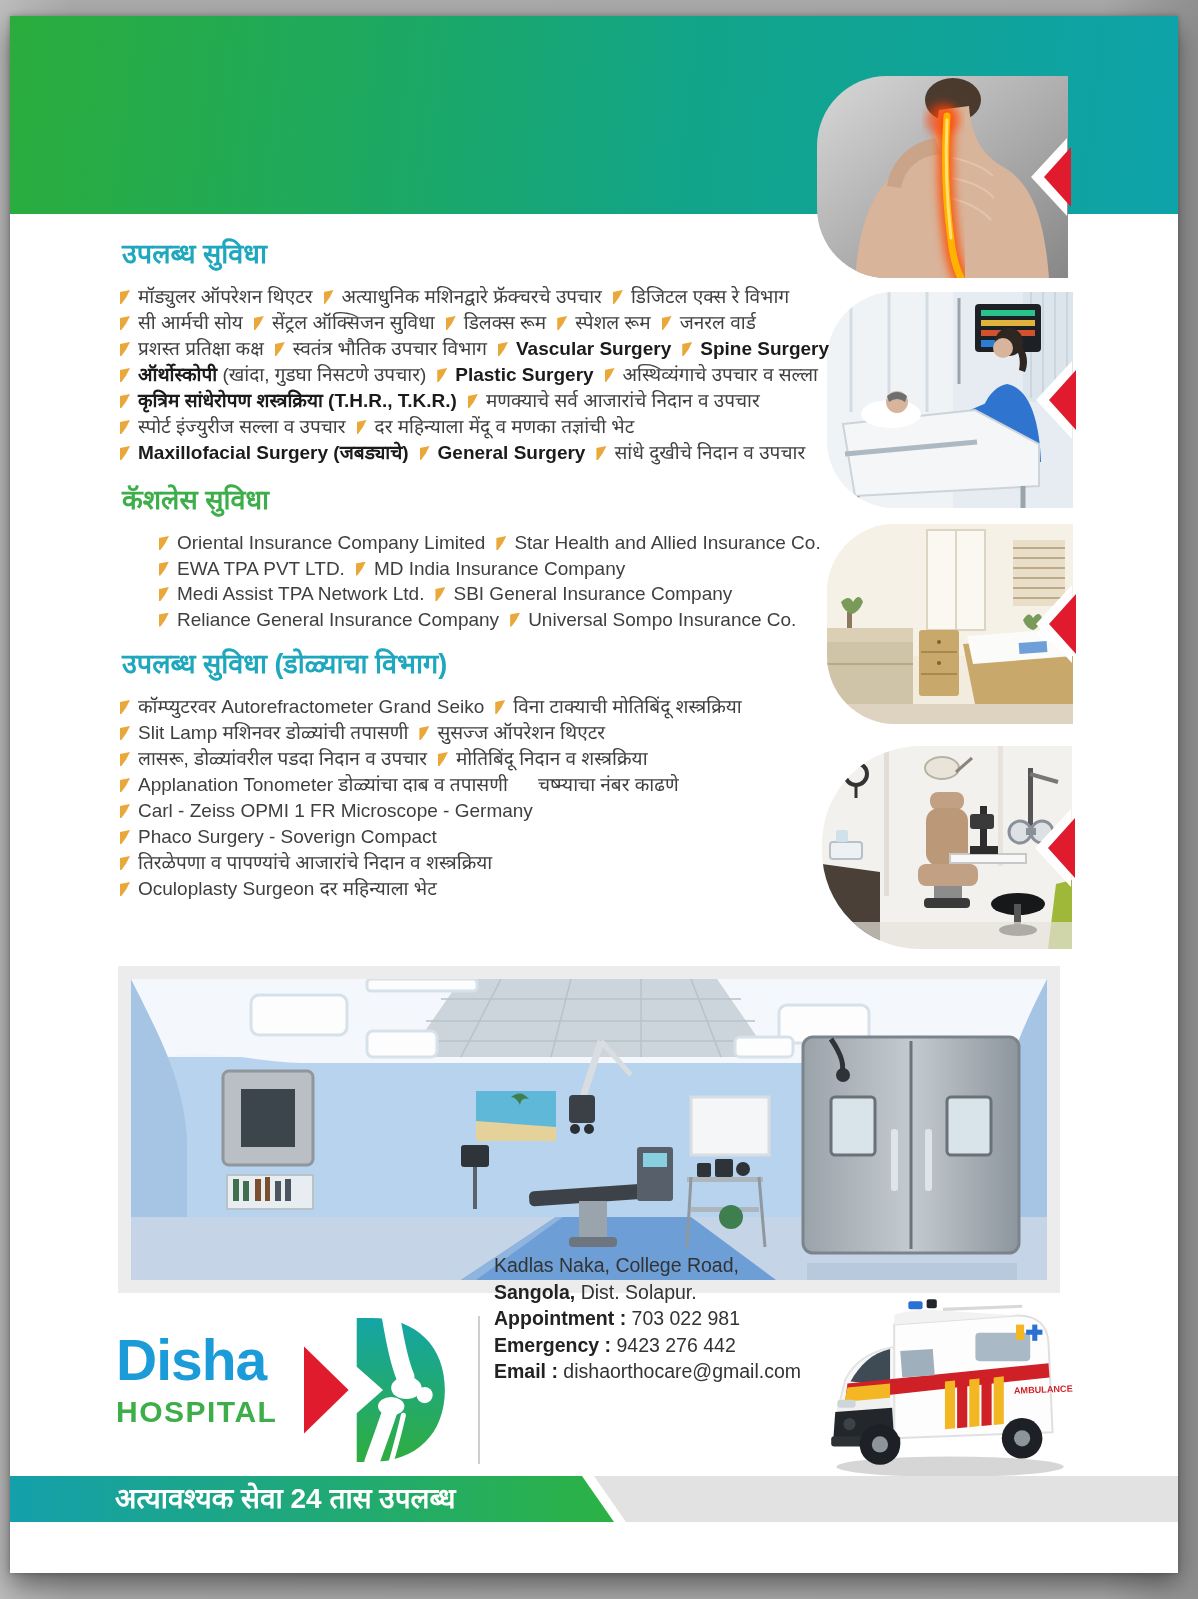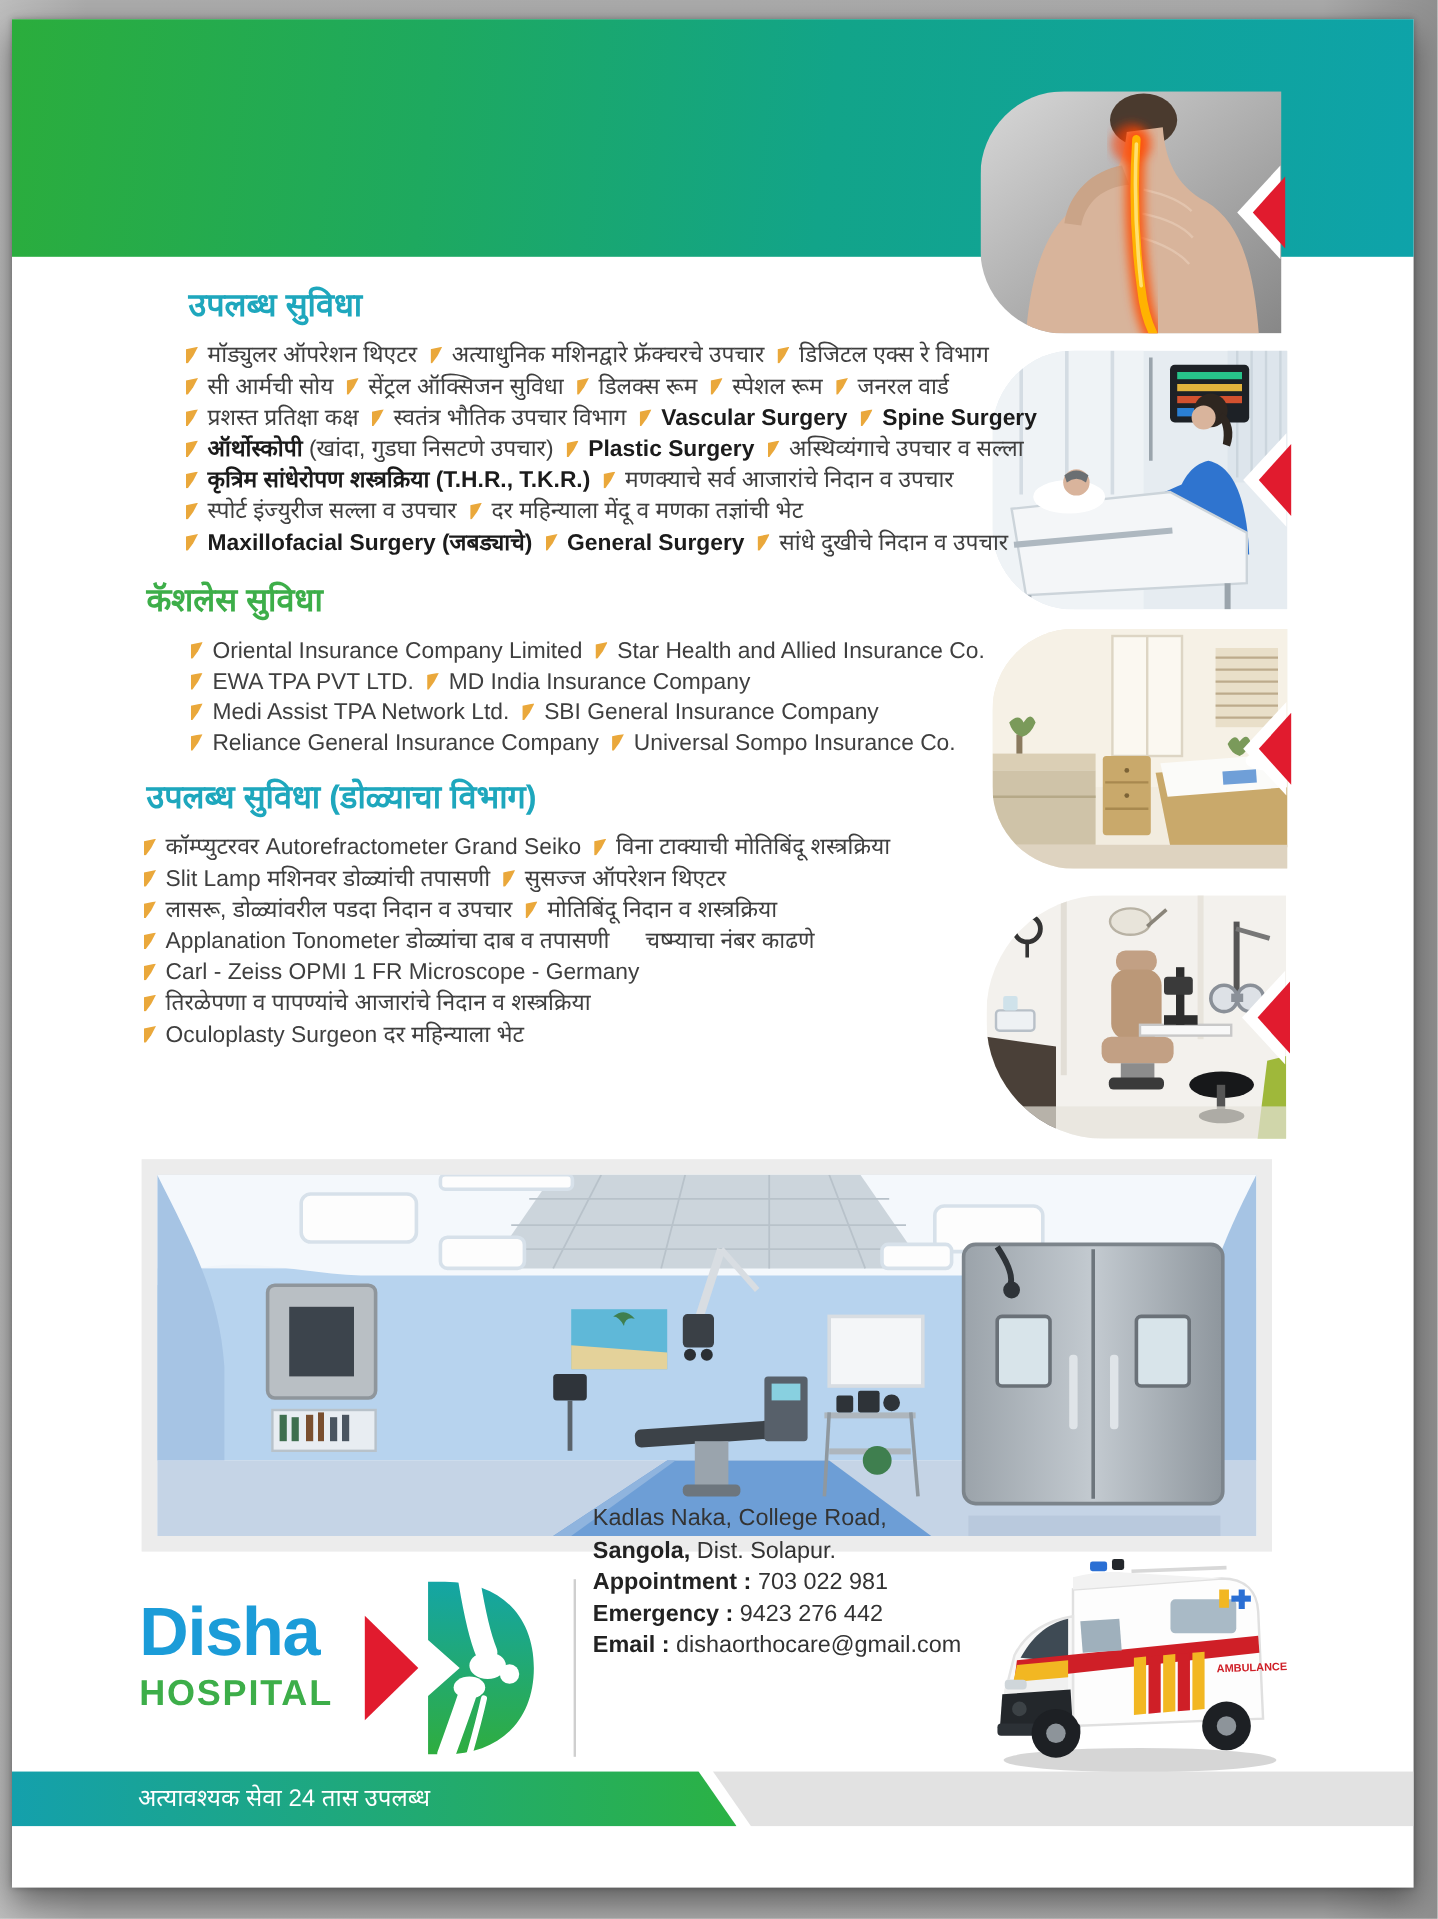--- a/index.html
+++ b/index.html
@@ -29,21 +29,21 @@
   #photo-room .photo-clip{border-radius:68px 0 0 68px;}
   #photo-eye{left:812px;top:730px;width:250px;height:203px;}
   #photo-eye .photo-clip{border-radius:98px 0 0 98px;}
   .chev{position:absolute;right:-5px;top:50%;transform:translateY(-50%);width:42px;height:78px;}
   .chev-white{position:absolute;left:0;top:0;width:0;height:0;
     border-top:39px solid transparent;border-bottom:39px solid transparent;border-right:36px solid #ffffff;}
   .chev-red{position:absolute;left:13px;top:9px;width:0;height:0;
     border-top:30px solid transparent;border-bottom:30px solid transparent;border-right:27px solid var(--accent-red);}
   
   .sec{position:absolute;left:110px;width:706px;}
-  #sec-0{top:222px;margin-left:35px;}
+  #sec-0{top:222px;}
   #sec-1{top:468px;}
   #sec-2{top:632px;}
   .sec-title{font-size:27px;font-weight:700;line-height:32px;margin:0 0 14px 2px;}
   .line{font-size:19px;line-height:26px;color:var(--body-text);white-space:nowrap;}
   #sec-1 .line{line-height:25.5px;padding-left:39px;}
   .bullet{display:inline-block;width:10px;height:14px;background:var(--bullet-amber);
     clip-path:polygon(0 15%,100% 0,60% 55%,14% 100%,0 100%);margin-right:8px;transform:translateY(1px);}
   .line .bullet:not(:first-child){margin-left:11px;}
   .gap{display:inline-block;width:30px;}
   .seg{}
@@ -62,21 +62,21 @@
   .footer-divider{position:absolute;left:468px;top:1300px;width:2px;height:148px;background:#cfcfcf;}
   .contact{position:absolute;left:484px;top:1236px;font-size:19.5px;color:#333333;}
   .c-line{line-height:26.5px;}
   .c-line b{font-weight:700;color:#222222;}
   .ambulance{position:absolute;left:812px;top:1270px;width:256px;height:198px;}
   .ambulance svg{display:block;width:100%;height:100%;}
   
   .bottom-bar-green{position:absolute;left:0;top:1460px;width:604px;height:46px;
     background:linear-gradient(to right,#14A0AC,#2BB244);
     clip-path:polygon(0 0,572px 0,604px 100%,0 100%);}
-  .bottom-bar-text{position:absolute;left:105px;top:0;line-height:46px;color:#ffffff;font-size:20px;font-weight:400;}
+  .bottom-bar-text{position:absolute;left:105px;top:0;line-height:46px;color:#ffffff;font-size:28px;font-weight:700;}
   .bottom-bar-gray{position:absolute;left:584px;top:1460px;width:584px;height:46px;background:var(--bar-gray);
     clip-path:polygon(0 0,100% 0,100% 100%,32px 100%);}
 </style>
 </head>
 <body>
 
 <div class="page">
 
   <div class="header-band"></div>
 
@@ -261,20 +261,21 @@
       </div>
   </div>
   <div class="sec" id="sec-2">
     <h2 class="sec-title" style="color: rgb(30, 167, 189);">उपलब्ध सुविधा (डोळ्याचा विभाग)</h2>
     <div class="lines">
         <div class="line"><span class="bullet"></span><span class="seg">कॉम्प्युटरवर Autorefractometer Grand Seiko</span><span class="bullet"></span><span class="seg">विना टाक्याची मोतिबिंदू शस्त्रक्रिया</span></div>
         <div class="line"><span class="bullet"></span><span class="seg">Slit Lamp मशिनवर डोळ्यांची तपासणी</span><span class="bullet"></span><span class="seg">सुसज्ज ऑपरेशन थिएटर</span></div>
         <div class="line"><span class="bullet"></span><span class="seg">लासरू, डोळ्यांवरील पडदा निदान व उपचार</span><span class="bullet"></span><span class="seg">मोतिबिंदू निदान व शस्त्रक्रिया</span></div>
         <div class="line"><span class="bullet"></span><span class="seg">Applanation Tonometer डोळ्यांचा दाब व तपासणी</span><span class="gap"></span><span class="seg">चष्म्याचा नंबर काढणे</span></div>
         <div class="line"><span class="bullet"></span><span class="seg">Carl - Zeiss OPMI 1 FR Microscope - Germany</span></div>
+        <div class="line"><span class="bullet"></span><span class="seg">Phaco Surgery - Soverign Compact</span></div>
         <div class="line"><span class="bullet"></span><span class="seg">तिरळेपणा व पापण्यांचे आजारांचे निदान व शस्त्रक्रिया</span></div>
         <div class="line"><span class="bullet"></span><span class="seg">Oculoplasty Surgeon दर महिन्याला भेट</span></div>
       </div>
   </div>
 
   <div class="ot-frame">
     <div class="ot-photo">
       <svg viewBox="0 0 916 301" preserveAspectRatio="none">
         <defs>
           <linearGradient id="gSteel" x1="0" y1="0" x2="1" y2="0">

